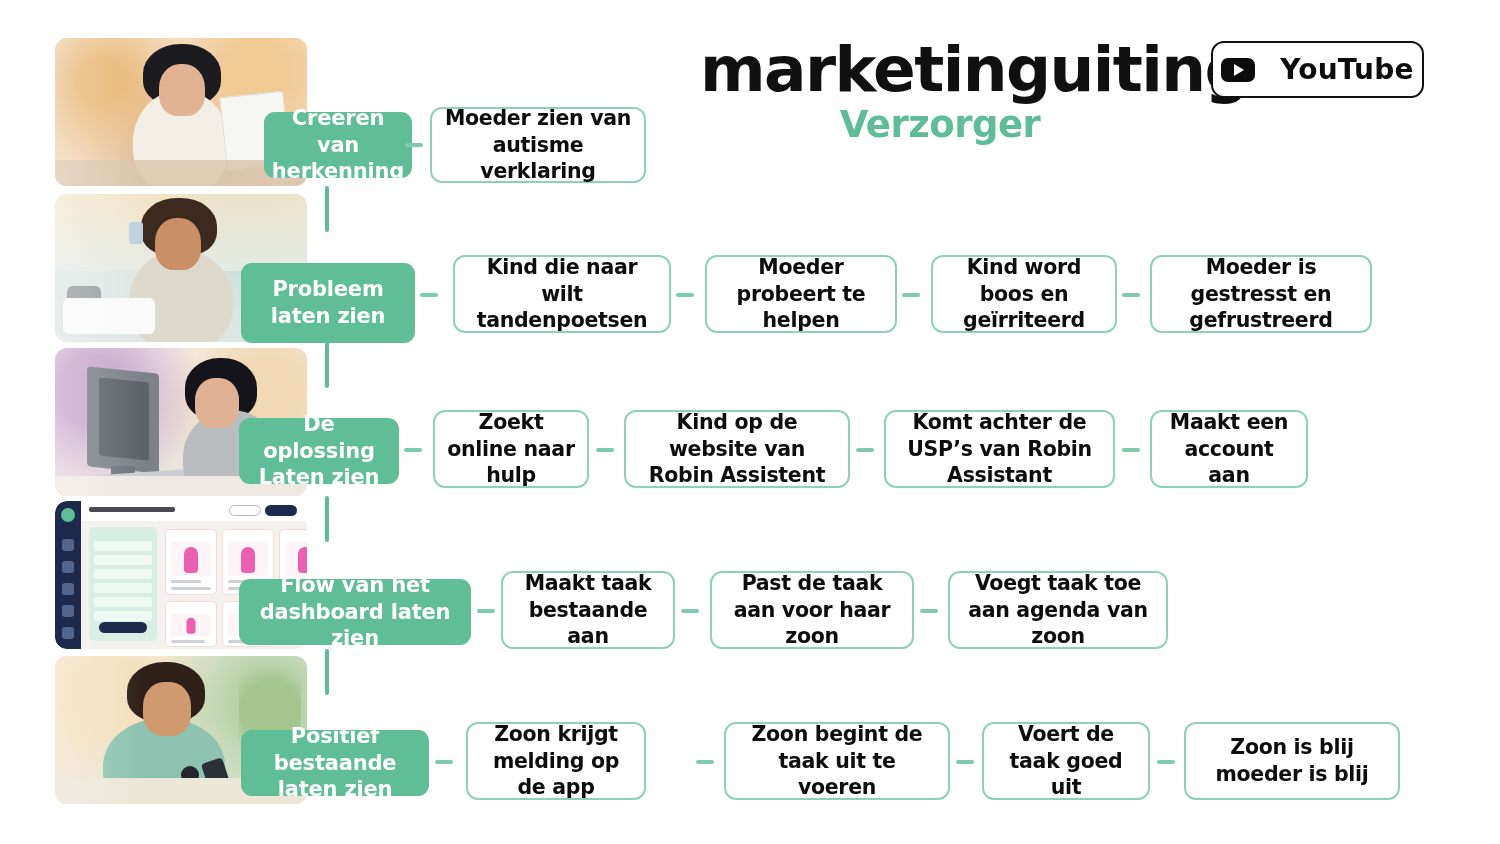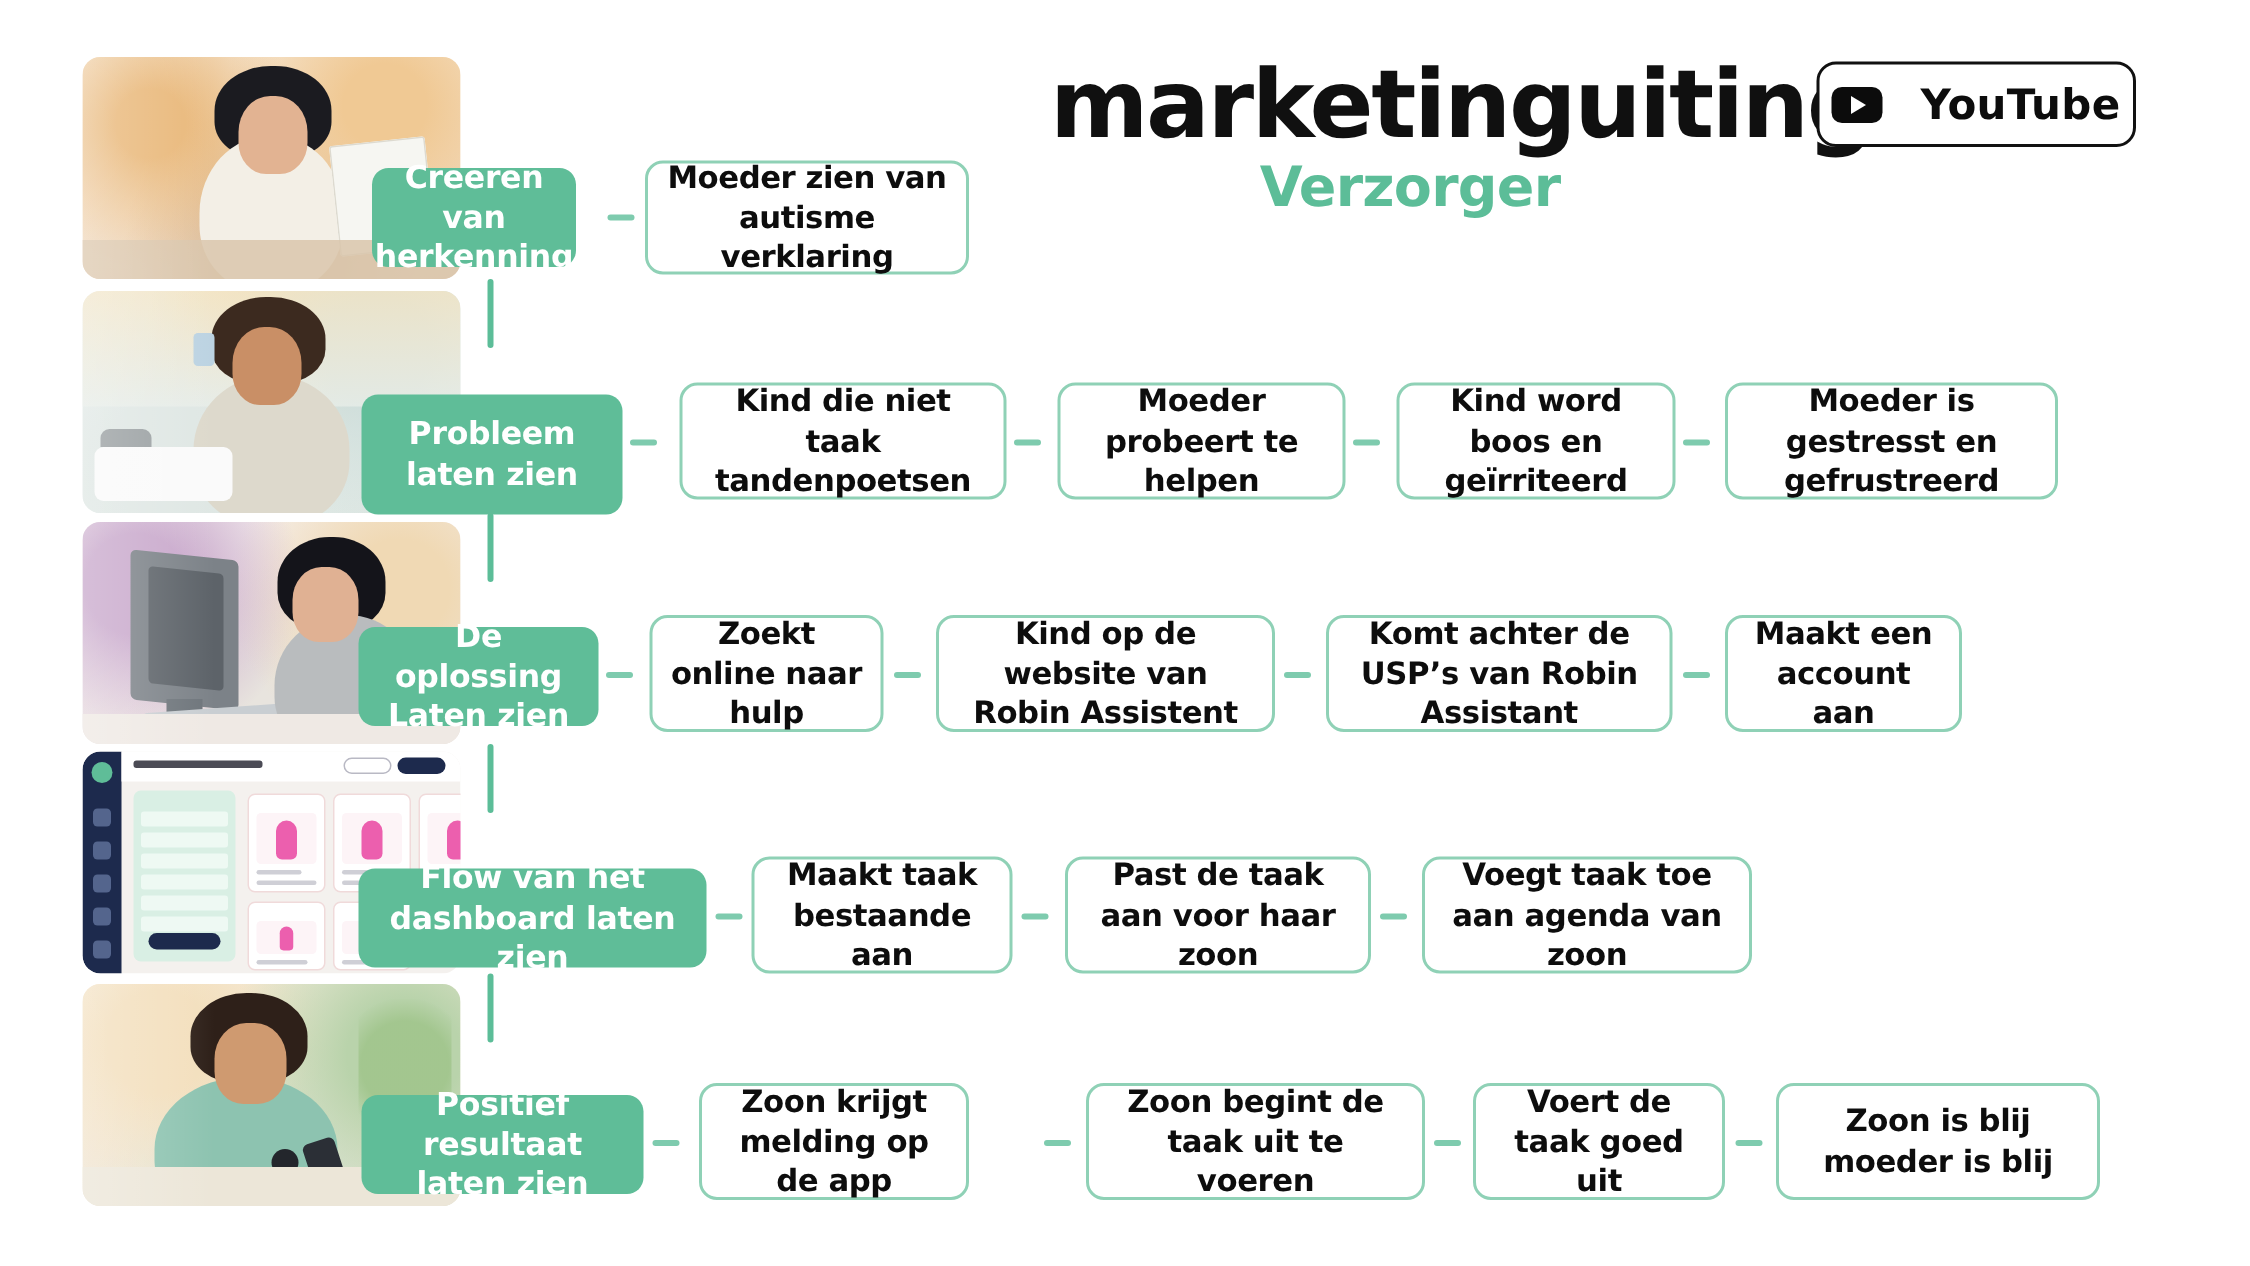--- a/index.html
+++ b/index.html
@@ -179,21 +179,21 @@
         <div class="fig-hair" style="left:88px; top:6px; width:78px; height:62px; background:#1b1b20;"></div>
         <div class="fig" style="left:78px; top:52px; width:96px; height:104px; background:#f3efe6;"></div>
         <div class="fig" style="left:104px; top:26px; width:46px; height:52px; border-radius:46% 46% 40% 40%; background:#e2b392;"></div>
         <div class="paper" style="left:168px; top:56px; width:64px; height:74px;"></div>
         <div style="position:absolute;left:0;bottom:0;width:100%;height:26px;background:#d9c5ab;opacity:.85;"></div>
         <div class="spectrum"></div>
       </div>
     </div>
     <div class="vline" style="top:148px; height:46px;"></div>
 
-    <div class="green-box" style="left:248px; top:74px; width:136px; height:66px;">Creëren van herkenning</div>
+    <div class="green-box" style="left:264px; top:74px; width:148px; height:66px;">Creëren van herkenning</div>
 
     <div class="dash" style="left:405px; top:105px;"></div>
 
     <div class="wbox" style="left:430px; top:69px; width:216px; height:76px;">Moeder zien van autisme verklaring</div>
   </div>
 
   <div class="row" style="top:194px;">
     <div class="thumb">
       <div class="art art-w2">
         <div style="position:absolute;left:0;top:0;width:100%;height:52%;background:linear-gradient(180deg,#f4e4c2,#e9eee9);opacity:.75;"></div>
@@ -204,21 +204,21 @@
         <div style="position:absolute;left:12px;bottom:44px;width:34px;height:12px;background:#9aa0a2;border-radius:6px 6px 0 0;"></div>
         <div style="position:absolute;left:74px;top:28px;width:14px;height:22px;background:#bcd3e2;border-radius:3px;"></div>
         <div class="spectrum"></div>
       </div>
     </div>
     <div class="vline" style="top:148px; height:46px;"></div>
 
     <div class="green-box" style="left:241px; top:69px; width:174px; height:80px;">Probleem laten zien</div>
 
     <div class="dash" style="left:420px; top:99px;"></div>
-    <div class="wbox" style="left:453px; top:61px; width:218px; height:78px;">Kind die niet taak tandenpoetsen</div>
+    <div class="wbox" style="left:453px; top:61px; width:218px; height:78px;">Kind die naar wilt tandenpoetsen</div>
 
     <div class="dash" style="left:676px; top:99px;"></div>
     <div class="wbox" style="left:705px; top:61px; width:192px; height:78px;">Moeder probeert te helpen</div>
 
     <div class="dash" style="left:902px; top:99px;"></div>
     <div class="wbox" style="left:931px; top:61px; width:186px; height:78px;">Kind word boos en geïrriteerd</div>
 
     <div class="dash" style="left:1122px; top:99px;"></div>
     <div class="wbox" style="left:1150px; top:61px; width:222px; height:78px;">Moeder is gestresst en gefrustreerd</div>
   </div>
@@ -333,21 +333,21 @@
         <div class="fig-hair" style="left:72px; top:6px; width:78px; height:60px; background:#2e2019;"></div>
         <div class="fig" style="left:48px; top:62px; width:122px; height:96px; background:#8dc3b0;"></div>
         <div class="fig" style="left:88px; top:26px; width:48px; height:54px; border-radius:44% 44% 40% 40%; background:#cf9a70;"></div>
         <div style="position:absolute;left:150px;top:104px;width:22px;height:30px;background:#2b2f36;border-radius:4px;transform:rotate(-18deg);"></div>
         <div style="position:absolute;left:126px;top:110px;width:18px;height:18px;background:#23262c;border-radius:50%;"></div>
         <div style="position:absolute;left:0;bottom:0;width:100%;height:26px;background:#ece6d8;"></div>
         <div class="spectrum"></div>
       </div>
     </div>
 
-    <div class="green-box" style="left:241px; top:74px; width:188px; height:66px;">Positief resultaat laten zien</div>
+    <div class="green-box" style="left:241px; top:74px; width:188px; height:66px;">Positief bestaande laten zien</div>
 
     <div class="dash" style="left:435px; top:104px;"></div>
     <div class="wbox" style="left:466px; top:66px; width:180px; height:78px;">Zoon krijgt melding op de app</div>
 
     <div class="dash" style="left:696px; top:104px;"></div>
     <div class="wbox" style="left:724px; top:66px; width:226px; height:78px;">Zoon begint de taak uit te voeren</div>
 
     <div class="dash" style="left:956px; top:104px;"></div>
     <div class="wbox" style="left:982px; top:66px; width:168px; height:78px;">Voert de taak goed uit</div>
 

